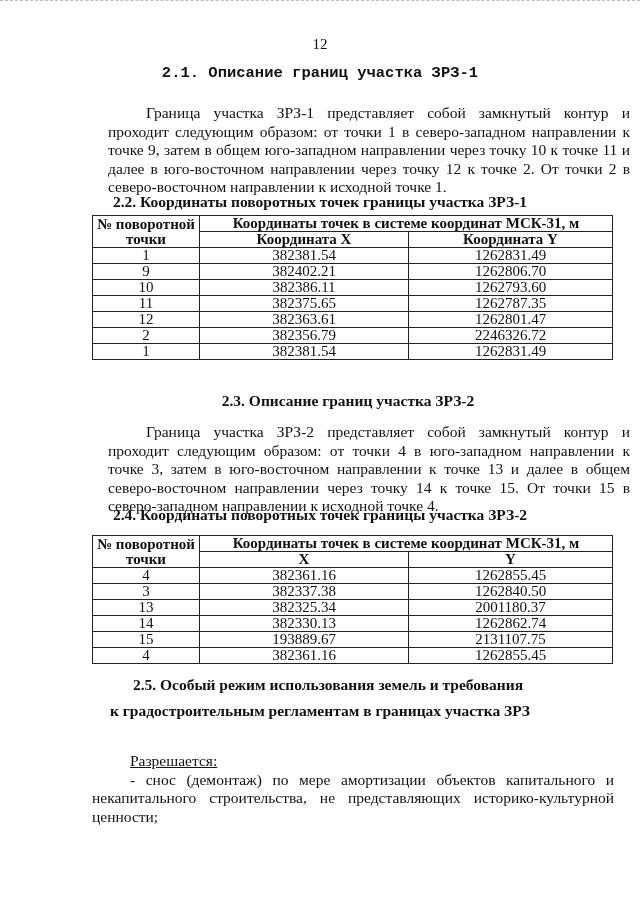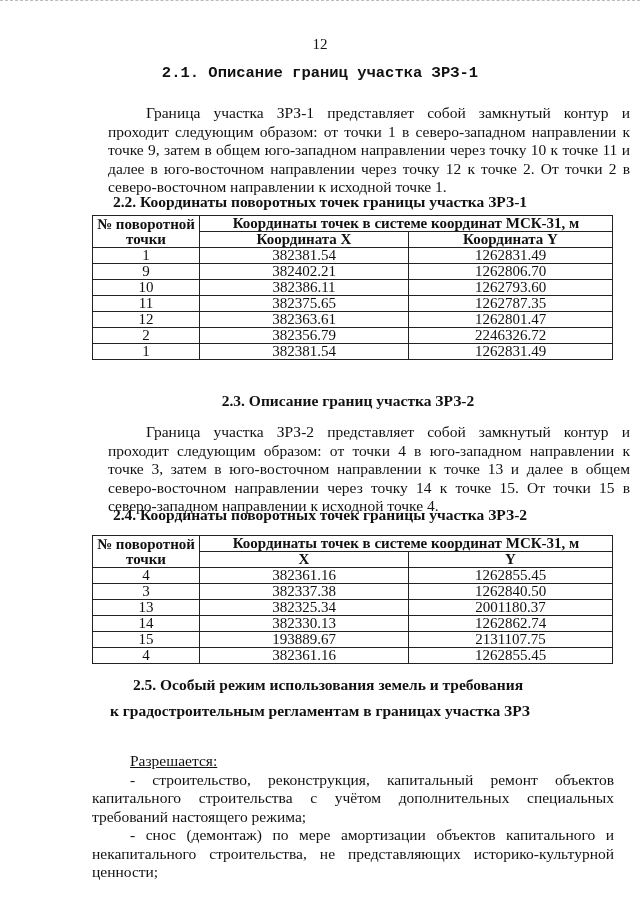--- a/index.html
+++ b/index.html
@@ -127,15 +127,14 @@
     <td>1262855.45</td>
   </tr>
 </tbody>
   </table>
 
 <div class="h" style="top:676px;padding-left:8px;">2.5. Особый режим использования земель и требования</div>
 <div class="h" style="top:702px;">к градостроительным регламентам в границах участка ЗРЗ</div>
 
 <div class="list" style="top:708px;margin-top:44px;">
   <p><span class="u">Разрешается:</span></p>
-  <p>- строительство, реконструкция, капитальный ремонт объектов капитального строительства с учётом дополнительных специальных требований настоящего режима;</p>
   <p>- снос (демонтаж) по мере амортизации объектов капитального и некапитального строительства, не представляющих историко-культурной ценности;</p>
 </div>
 
 </body></html>

